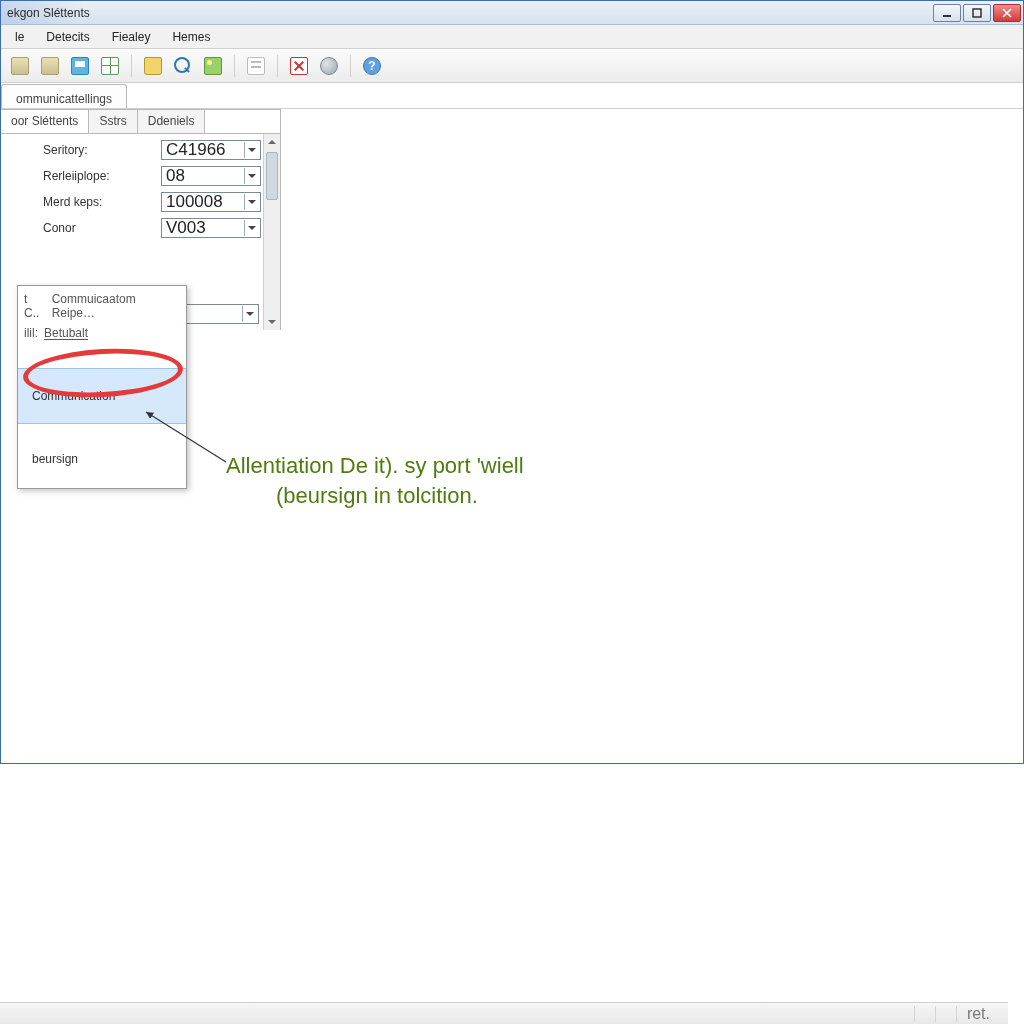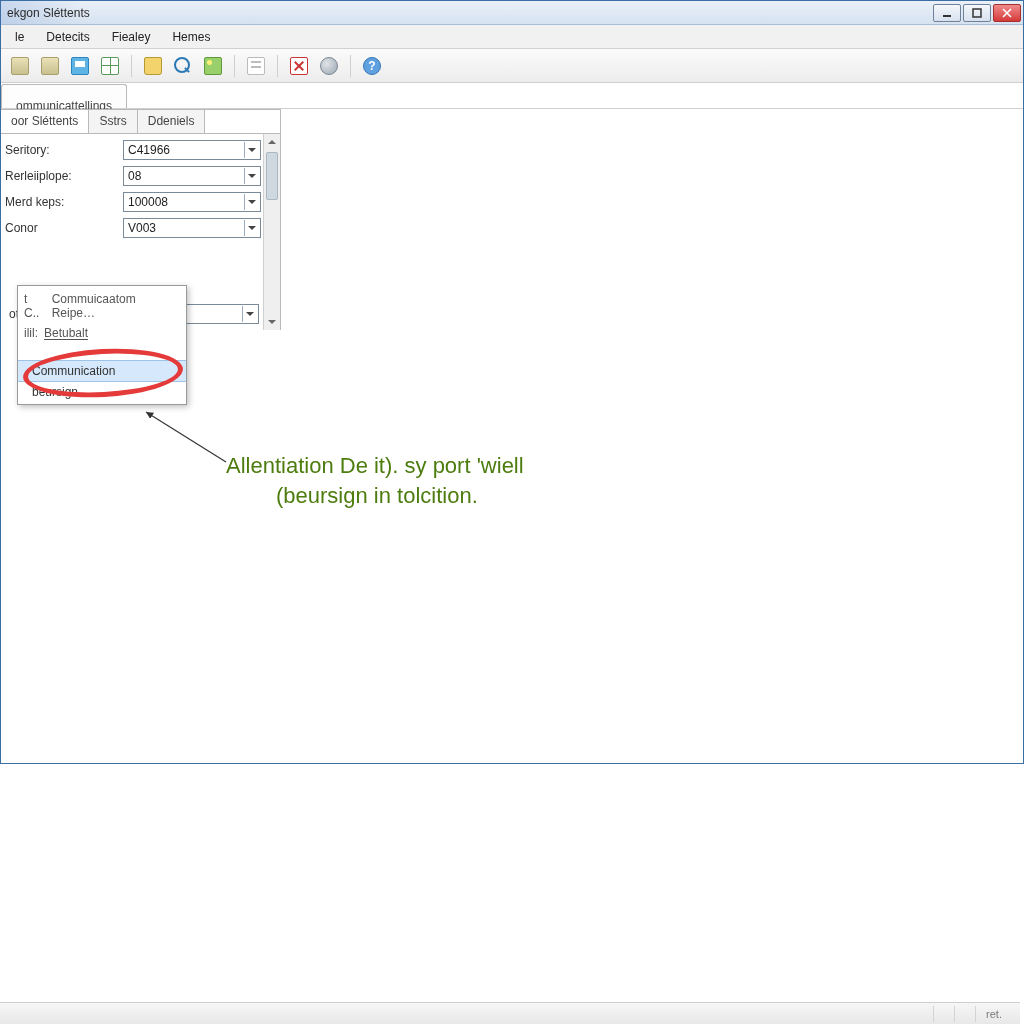--- a/index.html
+++ b/index.html
@@ -70,63 +70,63 @@
   .glyph.stop  { background:#fff; border:1px solid #c33; position:relative;}
   .glyph.stop::before,.glyph.stop::after{content:"";position:absolute;left:2px;right:2px;top:50%;height:2px;background:#c33;}
   .glyph.stop::before{transform:translateY(-50%) rotate(45deg);}
   .glyph.stop::after{transform:translateY(-50%) rotate(-45deg);}
   .glyph.globe { background:radial-gradient(circle at 35% 35%,#e0e4e8,#9aa5af); border:1px solid #7c8894; border-radius:50%;}
   .glyph.help  { background:#5ea0e0; border:1px solid #3976b4; border-radius:50%; color:#fff; font:bold 12px/16px sans-serif; text-align:center;}
 
   
   .doc-tabs { height:26px; background:#fff; border-bottom:1px solid #cfcfcf; display:flex; align-items:flex-end; padding-left:0; }
   .doc-tabs .tab {
-    height:24px; padding:14px 14px 0; font-size:12px; color:#444;
+    height:24px; padding:7px 14px 0; font-size:12px; color:#444;
     border:1px solid #b9b9b9; border-bottom:none; background:#fdfdfd;
     border-radius:3px 3px 0 0; margin-right:2px;
   }
 
   
   .config-panel {
     position:absolute; left:0; top:108px; width:280px;
     border:1px solid #b9b9b9; border-left:none; border-bottom:none; background:#fff;
     font-size:12px;
   }
   .panel-tabs { display:flex; height:24px; border-bottom:1px solid #b9b9b9; }
   .panel-tabs .ptab {
     padding:4px 10px; border-right:1px solid #b9b9b9; background:#f4f4f4; color:#444;
   }
   .panel-tabs .ptab.active { background:#fff; font-weight:normal; }
-  .panel-body { display:flex; }
+  .panel-body { display:flex;padding-left:38px; }
   .panel-form { flex:1; padding:4px 2px 2px 4px; }
   .form-row { display:flex; align-items:center; height:24px; margin-bottom:2px; }
   .form-row .lbl { width:118px; color:#333; }
   .form-row .fld {
     flex:1; height:20px; border:1px solid #7a8a99; background:#fff;
     display:flex; align-items:center; justify-content:space-between; padding:0 2px 0 4px;
-    font-size:12px; color:#222;
+    font-size:17px; color:#222;
   }
   .form-row .fld .caret { width:14px; height:16px; border-left:1px solid #9aaabf; display:flex; align-items:center; justify-content:center; }
   .form-row .fld .caret::before { content:""; border:4px solid transparent; border-top-color:#444; transform:translateY(2px);}
   .panel-scroll { width:17px; background:#efefef; border-left:1px solid #cfcfcf; position:relative; }
   .panel-scroll .thumb { position:absolute; left:2px; right:2px; top:18px; height:48px; background:#cfd7df; border:1px solid #a9b6c3; border-radius:2px; }
   .panel-scroll .arrow { position:absolute; left:0; right:0; height:16px; display:flex; align-items:center; justify-content:center; }
   .panel-scroll .arrow.top { top:0; }
   .panel-scroll .arrow.bottom { bottom:0; }
   .panel-scroll .arrow::before { content:""; border:4px solid transparent; }
   .panel-scroll .arrow.top::before { border-bottom-color:#666; transform:translateY(-2px);}
   .panel-scroll .arrow.bottom::before { border-top-color:#666; transform:translateY(2px);}
 
   
   .context-menu {
     position:absolute; left:16px; top:282px; width:170px;
     background:#fff; border:1px solid #9a9a9a; box-shadow:2px 2px 6px rgba(0,0,0,0.25);
     font-size:12px; padding:2px 0;
   }
-  .context-menu .cm-item { padding:3px 14px; color:#333; cursor:default; }
+  .context-menu .cm-item { padding:20px 14px; color:#333; cursor:default;margin-top:8px; }
   .context-menu .cm-underline { text-decoration:underline; text-underline-offset:2px; }
   .context-menu .cm-item.highlight { background:#d6e8fb; border:1px solid #9dc3e8; border-left:none; border-right:none;}
   .context-menu .cm-row { display:flex; padding: 4px 6px 2px; gap:6px; color:#555; }
 
   
   .anno-circle {
     position:absolute; left:22px; top:348px; width:160px; height:48px;
     border:5px solid #e43a3a; border-radius:50%/50%; transform:rotate(-3deg);
     pointer-events:none;
   }
@@ -139,24 +139,24 @@
 
   
   .anno-text {
     position:absolute; left:225px; top:450px; color:#4d7c0f;
     font-family: Georgia, "Times New Roman", serif; font-size:22px; line-height:1.35;
     pointer-events:none;
   }
 
   
   .statusbar {
-    position:absolute; left:0; right:4px; bottom:0; height:22px;
+    position:absolute; left:0; right:16px; bottom:0; height:22px;
     background:linear-gradient(#f6f6f6,#e8e8e8); border-top:1px solid #cfcfcf;
     display:flex; justify-content:flex-end; align-items:center; padding:0 8px;
-    font-size:11px; color:#7a7a7a;
+    font-size:16px; color:#7a7a7a;
   }
   .statusbar .status-block { padding:0 10px; border-left:1px solid #d4d4d4; height:16px; display:flex; align-items:center;}
 
   
   .content { flex:1; position:relative; background:#fff; }
 
   
   .extra-row { display:flex; align-items:center; height:24px; margin-bottom:2px; padding:0 2px 0 4px;}
   .extra-row .lbl { width:38px; color:#333;}
   .extra-row .fld {

